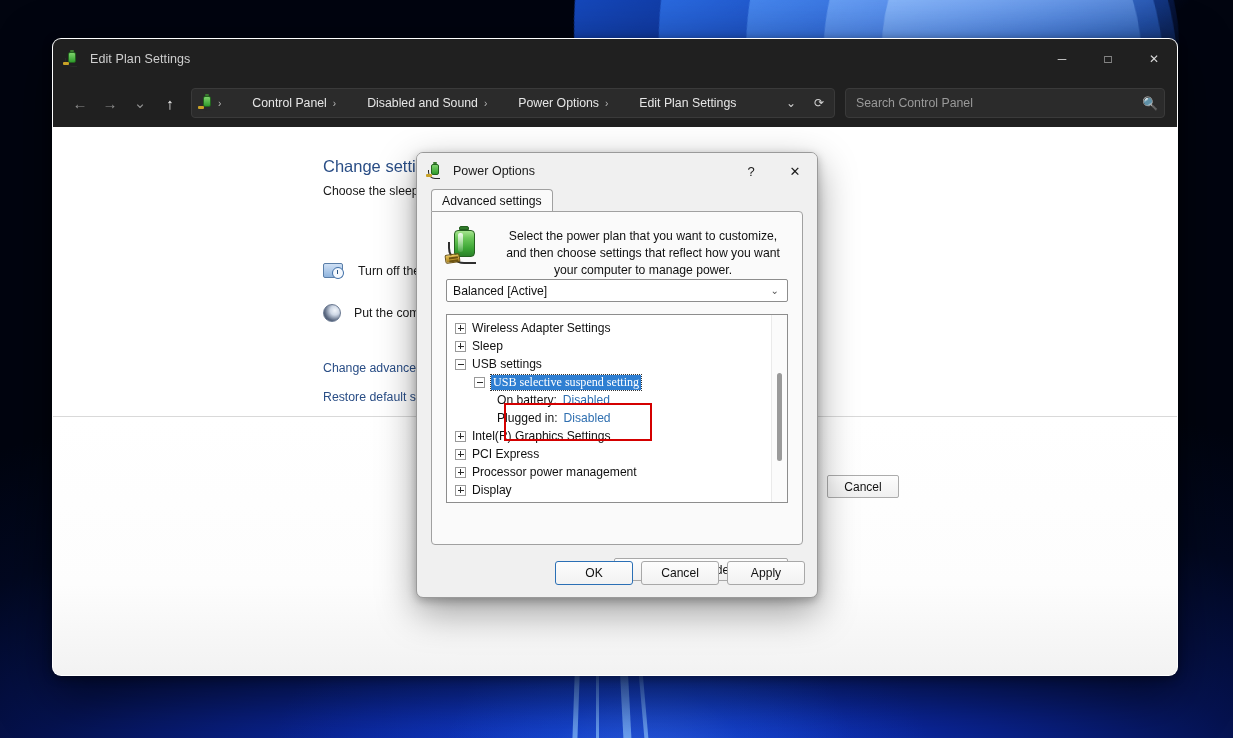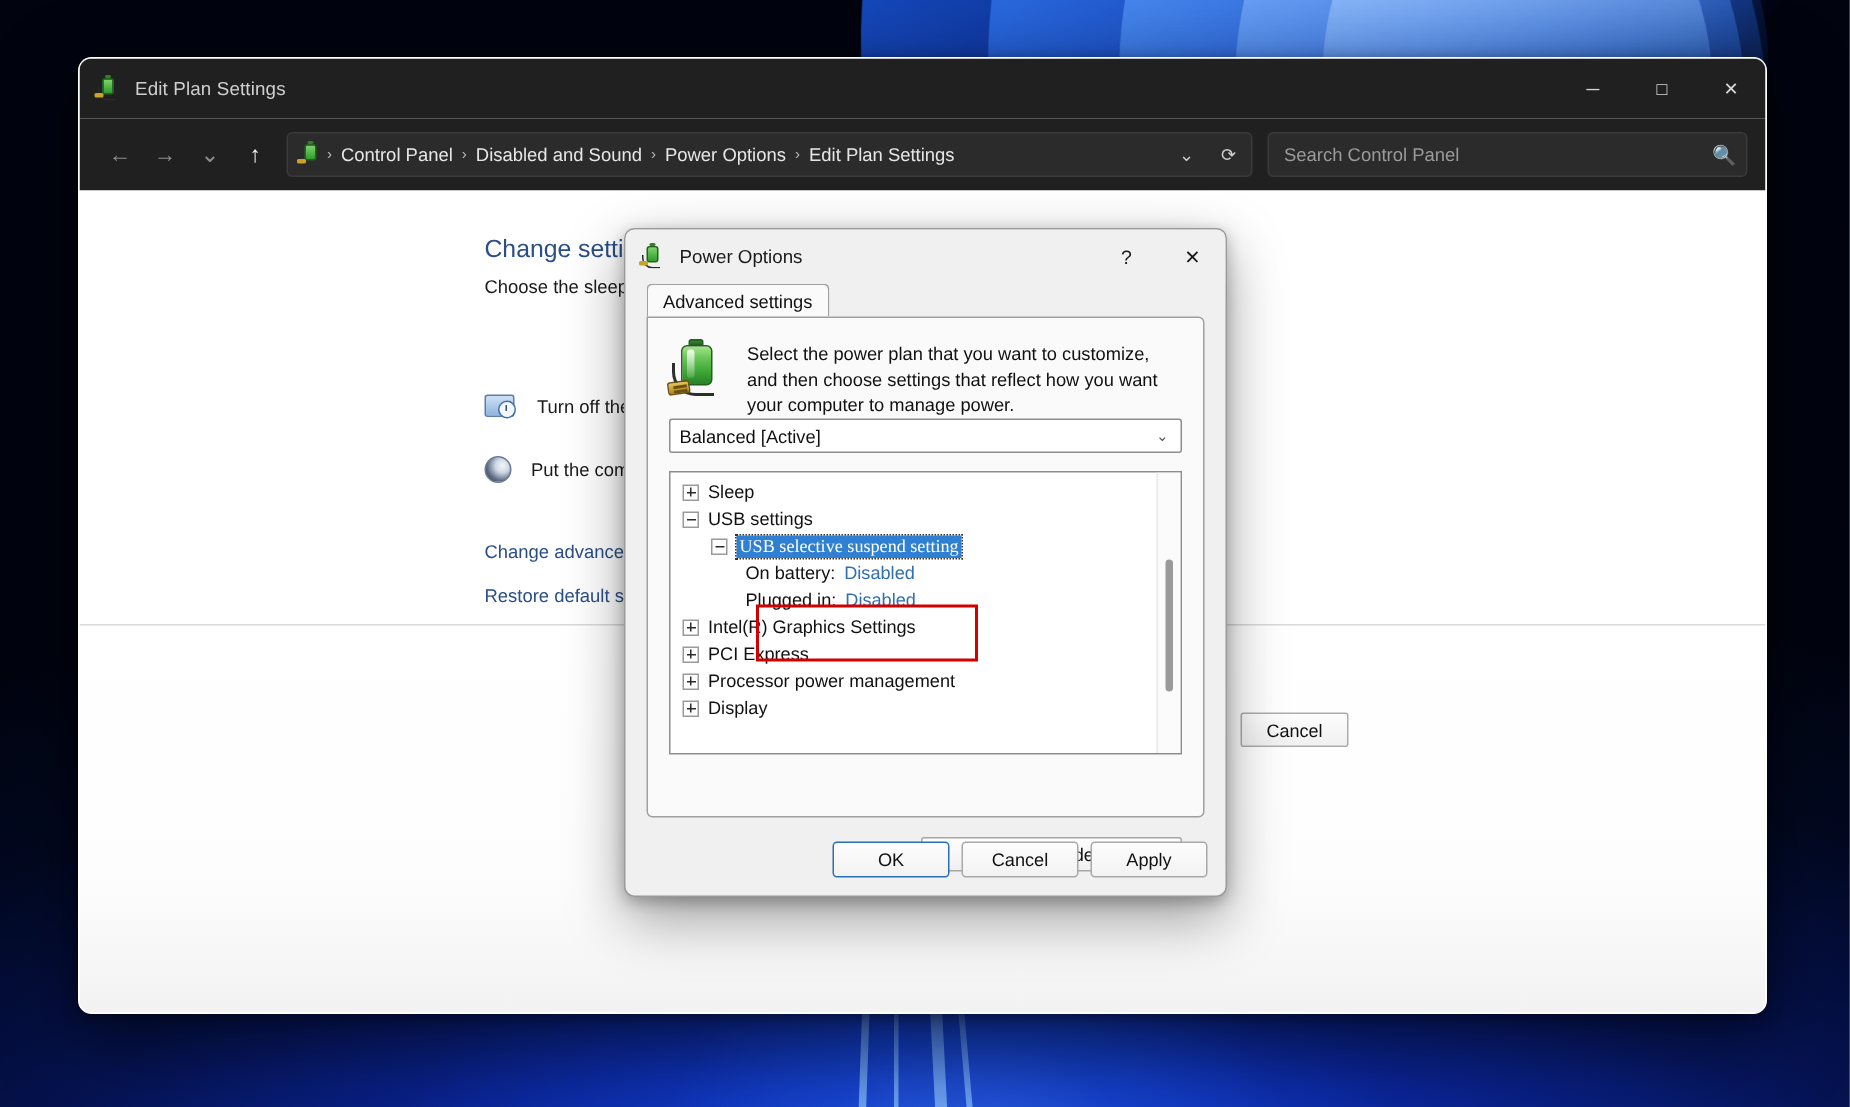--- a/index.html
+++ b/index.html
@@ -158,21 +158,21 @@
     box-sizing: border-box;
     min-width: 0;
   }
   #addr-icon { margin-left: 8px; width: 16px; height: 16px; flex: none; }
   .crumbs {
     display: flex; align-items: center; flex: 1 1 auto; min-width: 0;
     overflow: hidden;
   }
   .crumb {
     font-size: 12.3px; color: #e6e6e6;
-    padding: 2px 4px; border-radius: 3px; white-space: nowrap;
+    padding: 2px 4px; border-radius: 3px; white-space: nowrap; margin-left: 25px;
   }
   .sep { color: #b9b9b9; font-size: 10px; padding: 0 2px; flex: none; }
   .addr-right { display: flex; align-items: center; flex: none; }
   .addr-btn {
     width: 26px; height: 26px; margin-right: 2px; border-radius: 3px;
     display: flex; align-items: center; justify-content: center;
     color: #cfcfcf; font-size: 12px;
   }
   #searchbox {
     width: 320px; height: 30px; flex: none;
@@ -296,21 +296,21 @@
     box-sizing: border-box;
   }
   #tabpane {
     position: absolute; left: 14px; right: 14px; top: 58px; bottom: 52px;
     background: #fafafa;
     border: 1px solid #a0a0a0;
     border-radius: 0 4px 4px 4px;
     box-sizing: border-box;
   }
   #desc-area {
-    display: flex; padding: 16px 14px 0 14px;
+    display: flex; padding: 16px 14px 0 14px; text-align: center;
   }
   #desc-icon { width: 40px; height: 42px; flex: none; position: relative; }
   .bigplug .body {
     position: absolute; left: 8px; top: 2px; width: 21px; height: 27px;
     border-radius: 4px;
     background: linear-gradient(180deg,#a6e58f 0%, #6cc85a 28%, #3ba534 70%, #2a8129 100%);
     border: 1.4px solid #24601f; box-sizing: border-box;
   }
   .bigplug .body:after {
     content:""; position:absolute; left:3px; top:2px; width:5px; height:19px;
@@ -595,20 +595,24 @@
 
     <div id="plan-select">
       <span class="val">Balanced [Active]</span>
       <span class="chev">⌄</span>
     </div>
 
     <div id="tree">
       <div id="tree-inner">
 
 
+        <div class="tnode lvl1">
+          <span class="expander plus"></span>
+          <span class="lab">Wireless Adapter Settings</span>
+        </div>
 
         <div class="tnode lvl1">
           <span class="expander plus"></span>
           <span class="lab">Sleep</span>
         </div>
 
         <div class="tnode lvl1">
           <span class="expander"></span>
           <span class="lab">USB settings</span>
         </div>

